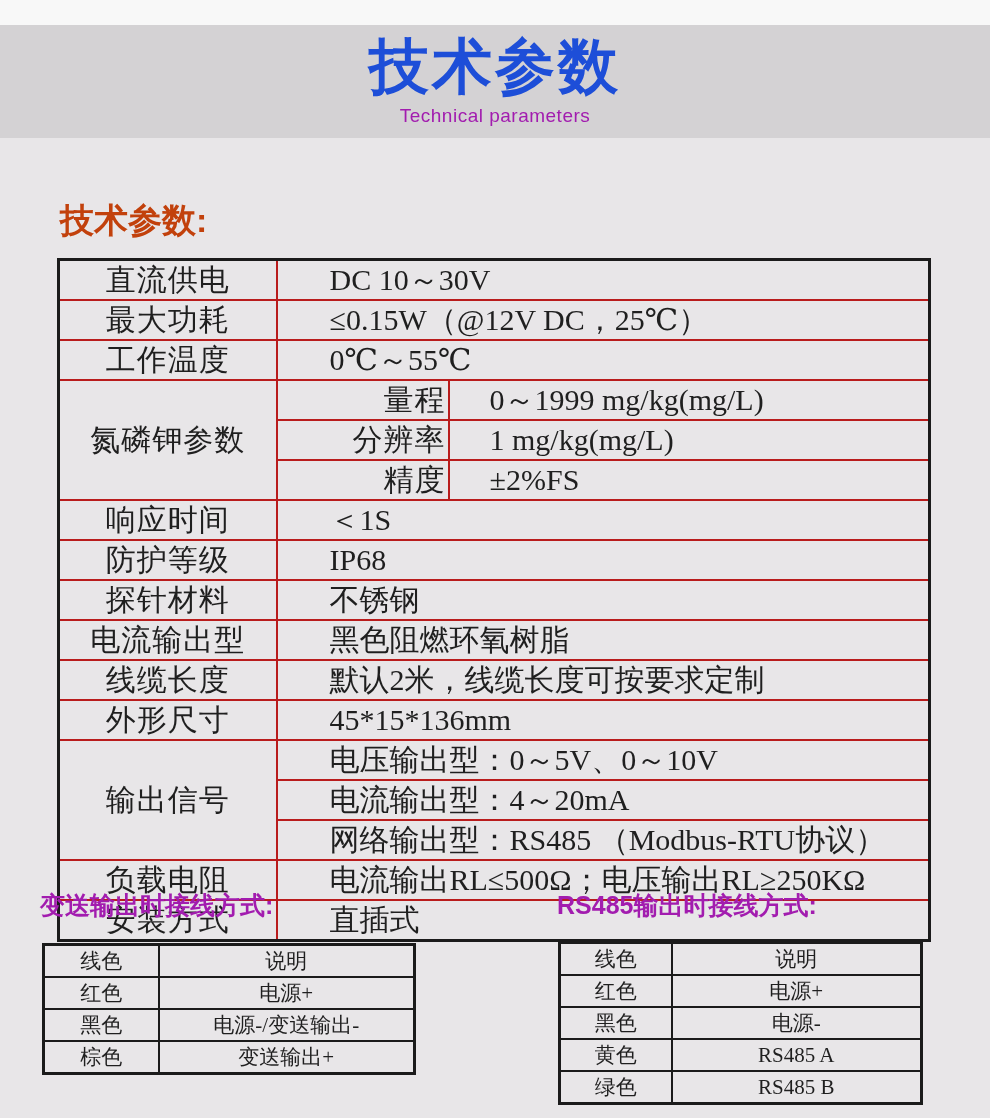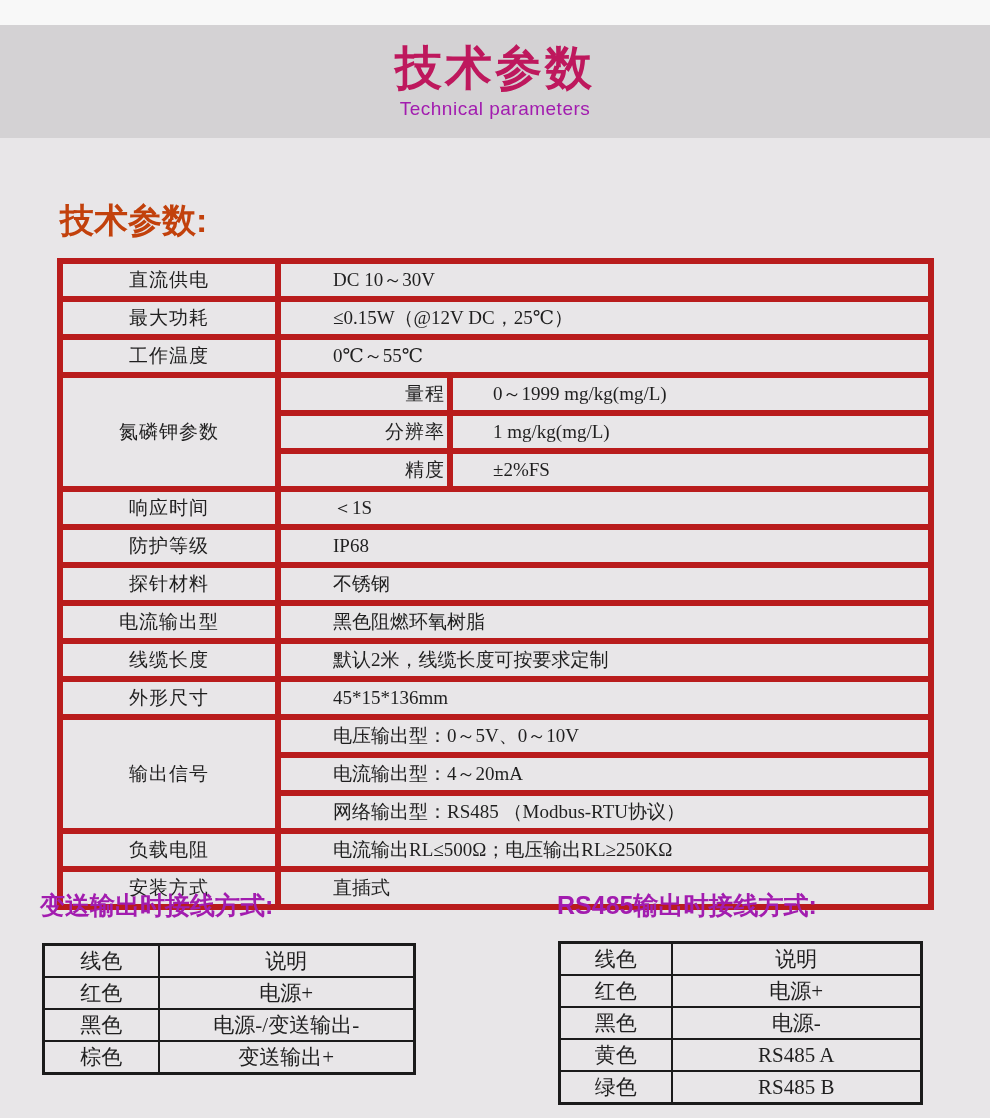--- a/index.html
+++ b/index.html
@@ -11,39 +11,39 @@
     -webkit-font-smoothing:antialiased;
   }
   .page{position:relative;width:990px;height:1118px;overflow:hidden;background:#e8e6e8;}
 
   .top-strip{position:absolute;left:0;top:0;width:990px;height:25px;background:#f8f8f8;}
   .header-band{
     position:absolute;left:0;top:25px;width:990px;height:113px;background:#d4d2d4;
     display:flex;flex-direction:column;align-items:center;justify-content:center;
   }
   .page-title{
-    font-family:Liberation Sans, sans-serif;
-    font-weight:700;font-size:47px;letter-spacing:3px;color:#be185d;line-height:1.05;
+    font-family:Liberation Serif, serif;
+    font-weight:700;font-size:60px;letter-spacing:3px;color:#1d4ed8;line-height:1.05;
   }
   .page-subtitle{
     font-family:"Liberation Sans","DejaVu Sans",sans-serif;
     font-size:19px;color:#a21caf;margin-top:6px;letter-spacing:0.5px;
   }
 
   .section-title{
     position:absolute;left:60px;top:198px;
     font-family:"Liberation Sans","DejaVu Sans",sans-serif;
     font-weight:700;font-size:34px;color:#c2410c;
   }
 
   table{border-collapse:collapse;table-layout:fixed;}
   .main-table{position:absolute;left:57px;top:258px;width:871px;border:3px solid #1b1b1b;}
   .main-table td{
-    border:6px solid #b91c1c;
-    font-size:19px;height:30px;line-height:1.2;
+    border:2px solid #b91c1c;
+    font-size:30px;height:30px;line-height:1.2;
     padding:1px 2px;overflow:hidden;white-space:nowrap;
   }
   .main-table td.lbl{text-align:center;letter-spacing:1px;}
   .main-table td.sub{text-align:right;letter-spacing:1px;}
   .main-table td.val{text-align:left;padding-left:52px;}
   .main-table td.subval{text-align:left;padding-left:40px;}
 
   .wiring-title{
     position:absolute;top:889px;
     font-family:"Liberation Sans","DejaVu Sans",sans-serif;

